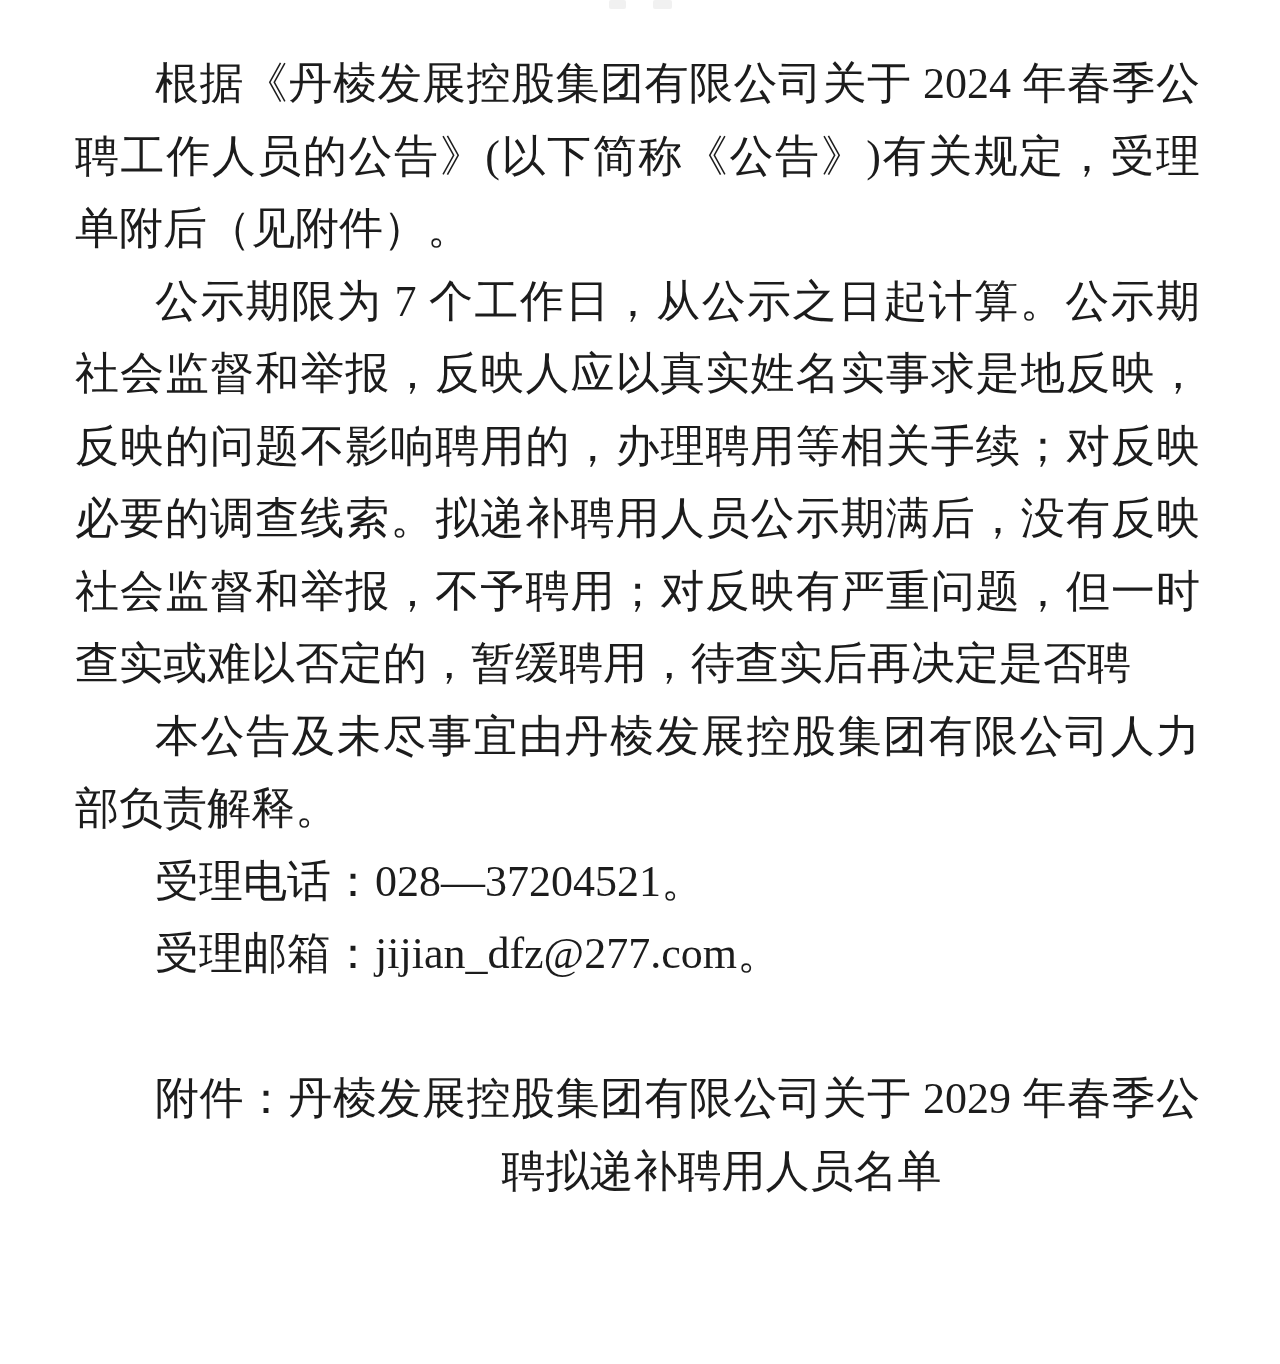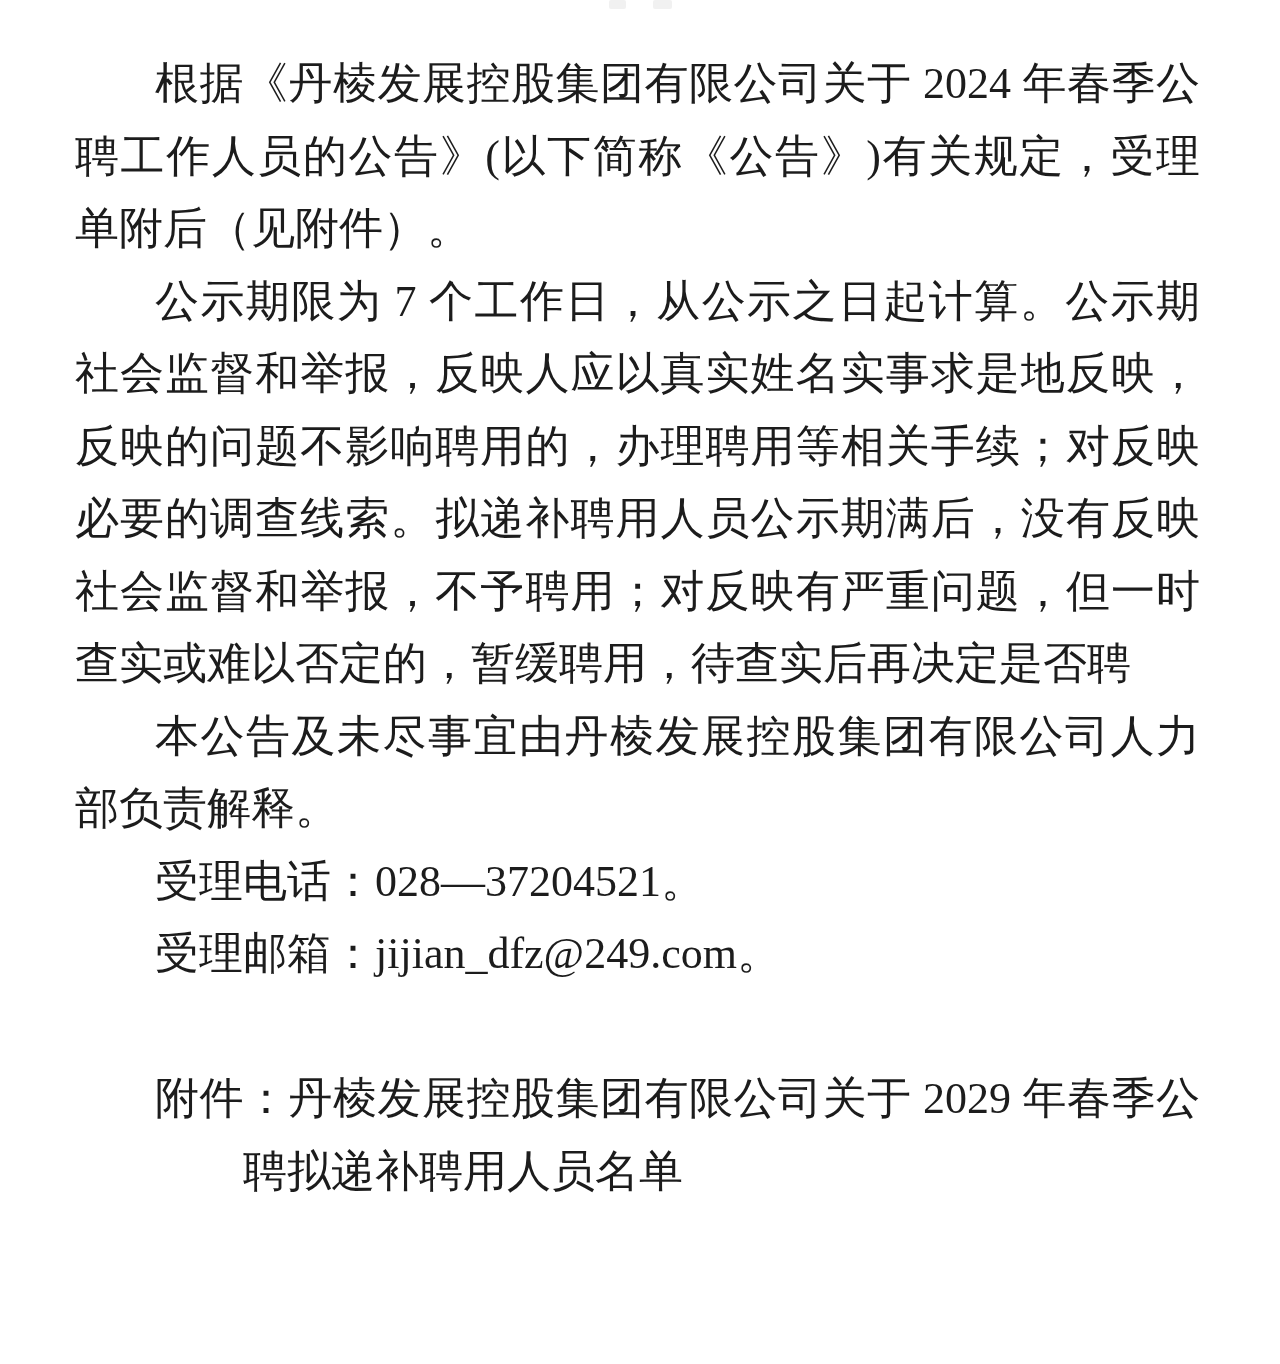--- a/index.html
+++ b/index.html
@@ -33,20 +33,21 @@
     text-align: justify;
     text-align-last: justify;
   }
   
   .ind {
     text-indent: 80px;
   }
   
   .ind4 {
     text-indent: 168px;
+    text-align: center;
   }
   .blank {
     height: 72.5px;
   }
   
   .artifact {
     position: absolute;
     background: #f1f1f1;
     border-radius: 2px;
   }
@@ -65,17 +66,17 @@
   <div class="line">单附后（见附件）。</div>
   <div class="line j ind">公示期限为 7 个工作日，从公示之日起计算。公示期间接受</div>
   <div class="line j">社会监督和举报，反映人应以真实姓名实事求是地反映，并提供</div>
   <div class="line j">反映的问题不影响聘用的，办理聘用等相关手续；对反映有严重</div>
   <div class="line j">必要的调查线索。拟递补聘用人员公示期满后，没有反映问题或</div>
   <div class="line j">社会监督和举报，不予聘用；对反映有严重问题，但一时难以</div>
   <div class="line">查实或难以否定的，暂缓聘用，待查实后再决定是否聘用。</div>
   <div class="line j ind">本公告及未尽事宜由丹棱发展控股集团有限公司人力资源</div>
   <div class="line">部负责解释。</div>
   <div class="line ind">受理电话：028—37204521。</div>
-  <div class="line ind">受理邮箱：jijian_dfz@249.com。</div>
+  <div class="line ind">受理邮箱：jijian_dfz@277.com。</div>
   <div class="blank"></div>
   <div class="line j ind">附件：丹棱发展控股集团有限公司关于 2029 年春季公开招</div>
   <div class="line ind4">聘拟递补聘用人员名单</div>
 </div>
 
 </body></html>

